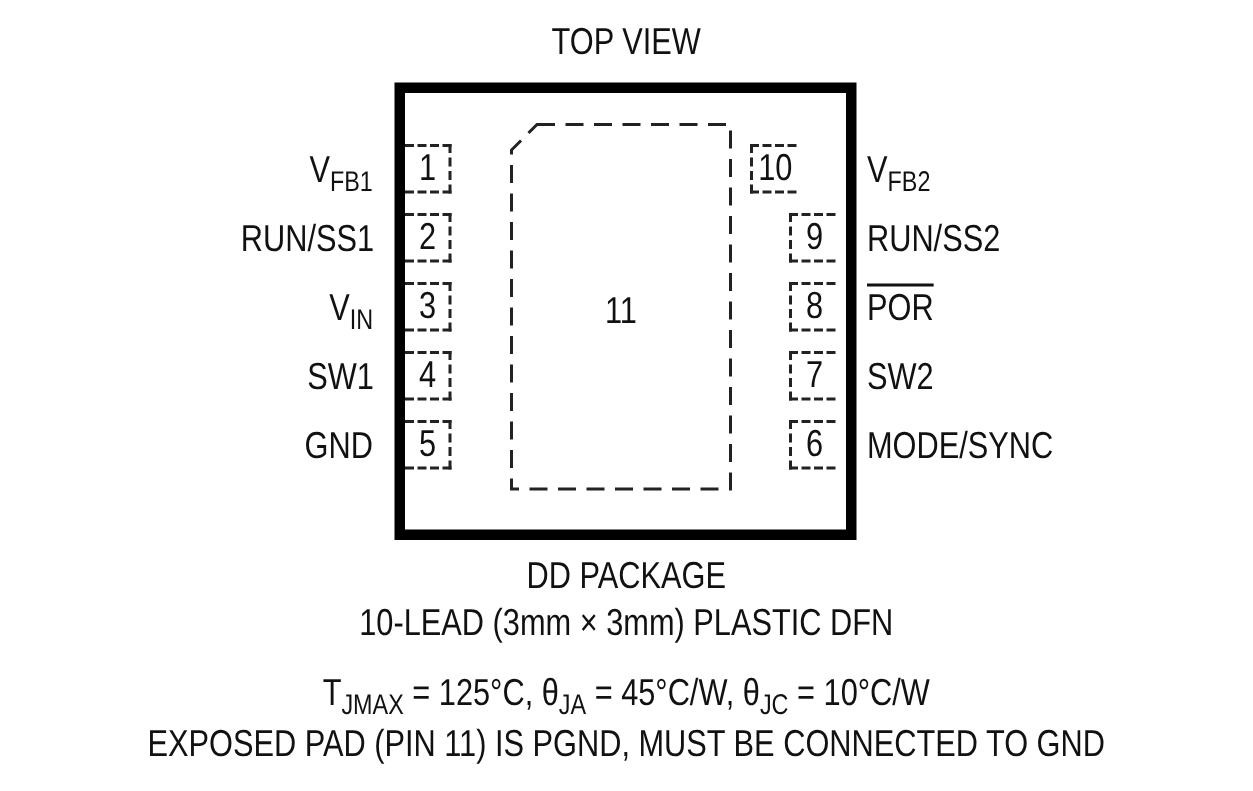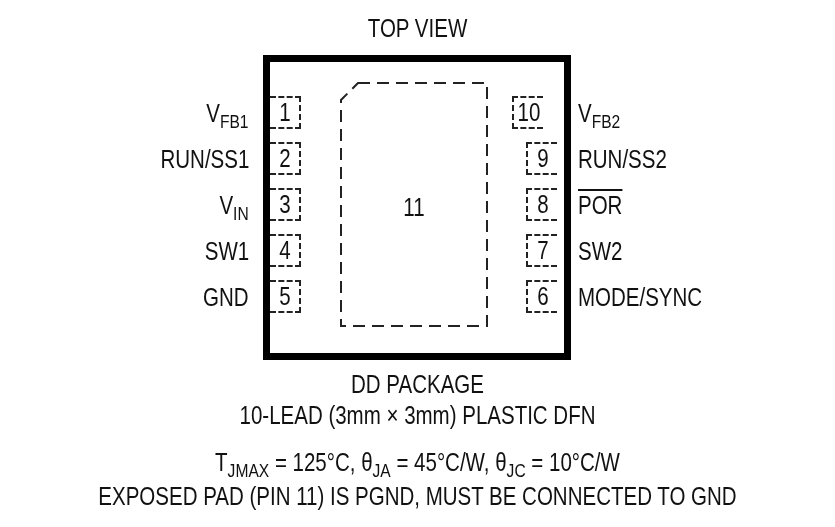--- a/index.html
+++ b/index.html
@@ -42,21 +42,21 @@
 <div class="pin pinL" style="left:270px; top:188px;">
     <span>3</span>
   </div>
 <div class="pin pinL" style="left:270px; top:234px;">
     <span>4</span>
   </div>
 <div class="pin pinL" style="left:270px; top:280px;">
     <span>5</span>
   </div>
 
-<div class="pin pinR" style="left:512px; top:96px;">
+<div class="pin pinR" style="left:500px; top:96px;">
     <span>10</span>
   </div>
 <div class="pin pinR" style="left:526px; top:142px;">
     <span>9</span>
   </div>
 <div class="pin pinR" style="left:526px; top:188px;">
     <span>8</span>
   </div>
 <div class="pin pinR" style="left:526px; top:234px;">
     <span>7</span>

